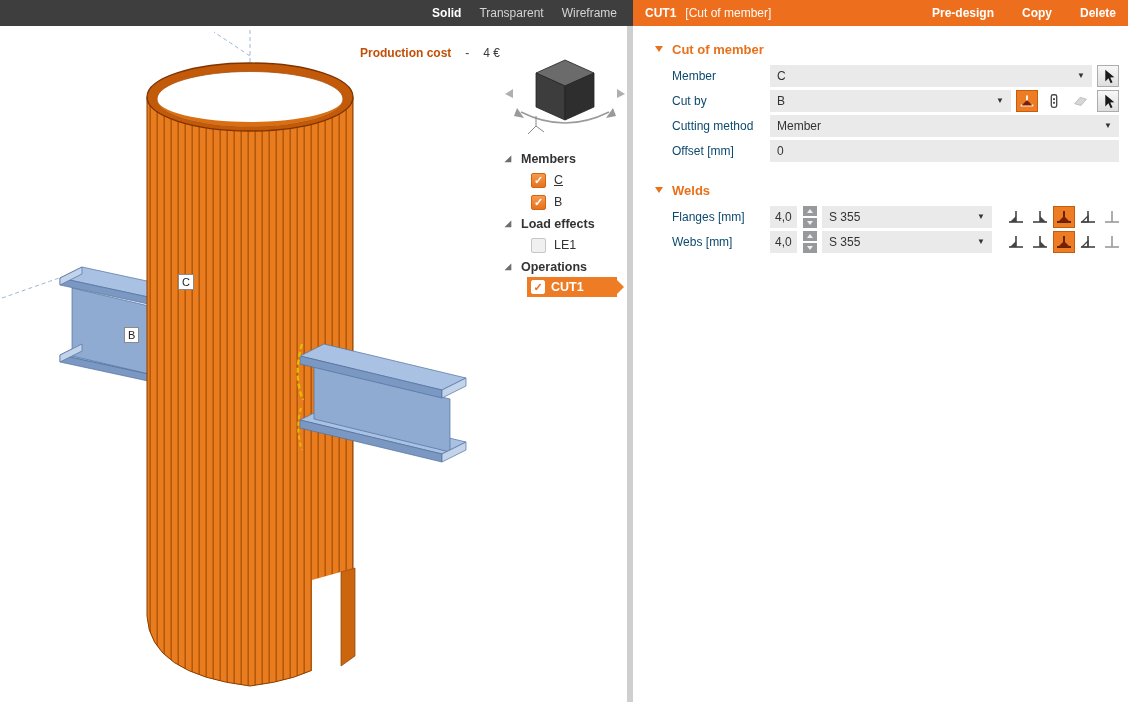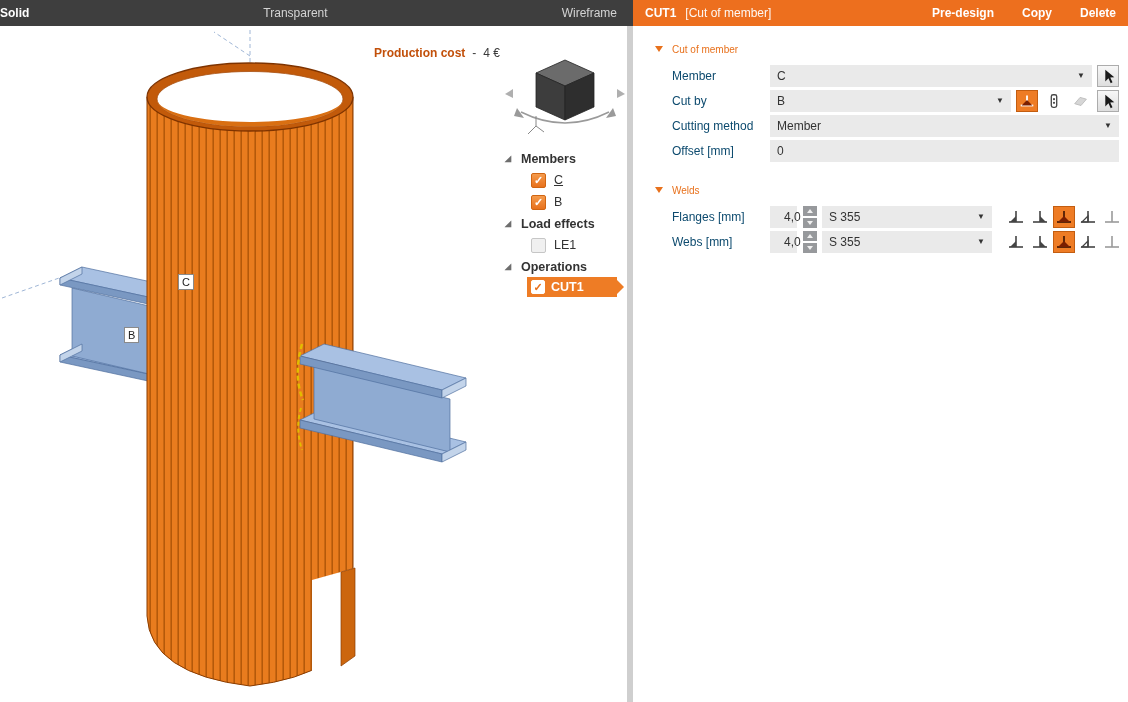--- a/index.html
+++ b/index.html
@@ -2,36 +2,36 @@
 <html><head>
 <meta charset="utf-8">
 <style>
   html,body{margin:0;padding:0;}
   body{width:1128px;height:702px;position:relative;overflow:hidden;background:#fff;
        font-family:"Liberation Sans",sans-serif;font-size:12px;color:#333;}
   .app{position:absolute;inset:0;}
 
   
   .topbar{position:absolute;left:0;top:0;width:633px;height:26px;background:#3E3E3E;
-          display:flex;align-items:center;justify-content:space-between;gap:18px;
+          display:flex;align-items:center;justify-content:flex-end;gap:18px;
           padding-right:16px;box-sizing:border-box;}
   .mode{color:#D4D4D4;cursor:default;}
   .mode.active{color:#FFF;font-weight:bold;}
 
   
   .header{position:absolute;left:633px;top:0;width:495px;height:26px;background:#ED6F1E;
           display:flex;align-items:center;padding:0 12px;box-sizing:border-box;color:#fff;}
   .header-title{font-weight:bold;}
   .header-sub{margin-left:9px;opacity:.95;}
   .header-actions{margin-left:auto;display:flex;gap:28px;font-weight:bold;}
 
   
   .viewport{position:absolute;left:0;top:26px;width:627px;height:676px;background:#fff;}
   .viewport svg{position:absolute;left:0;top:0;}
-  .prod-cost{position:absolute;left:350px;top:20px;width:150px;display:flex;gap:7px;
+  .prod-cost{position:absolute;left:350px;top:20px;width:150px;display:flex;gap:14px;
              justify-content:flex-end;align-items:center;}
   .pc-label{color:#C2500A;font-weight:bold;}
   .pc-sep,.pc-value{color:#3A3A3A;}
   .mlabel{position:absolute;background:#fff;border:1px solid #8A8A8A;font-size:11px;
           padding:0 3px;line-height:14px;color:#222;}
 
   
   .tree{position:absolute;left:505px;top:148px;width:127px;font-size:12.5px;}
   .tree-header{display:flex;align-items:center;height:21px;font-weight:bold;color:#333;cursor:default;}
   .tree-expander{width:16px;color:#6E6E6E;font-size:8px;}
@@ -51,36 +51,36 @@
 
   
   .splitter{position:absolute;left:627px;top:26px;width:6px;height:676px;background:#CFCFCF;}
 
   
   .panel{position:absolute;left:633px;top:26px;width:495px;height:676px;background:#FFF;
          box-sizing:border-box;padding:12px 9px 0 0;}
   .sec-header{display:flex;align-items:center;height:22px;margin-bottom:3px;padding-left:22px;cursor:default;}
   .sec-arrow{width:0;height:0;border-left:4.5px solid transparent;border-right:4.5px solid transparent;
              border-top:6px solid #E8711C;margin-right:9px;}
-  .sec-title{color:#E8711C;font-weight:normal;font-size:10px;}
+  .sec-title{color:#E8711C;font-weight:bold;font-size:13px;}
   .prop-row{display:flex;align-items:center;height:25px;padding-left:39px;}
   .prop-label{width:98px;flex:none;color:#0c4a6e;}
   .ctrl{display:flex;align-items:center;flex:1;gap:5px;}
   .dropdown{height:22px;background:#EAEAEA;display:flex;align-items:center;padding:0 7px;
             box-sizing:border-box;flex:1;min-width:0;}
   .dd-arrow{margin-left:auto;font-size:8px;color:#333;padding-left:6px;}
   .input-box{height:22px;background:#EAEAEA;display:flex;align-items:center;padding:0 7px;
              box-sizing:border-box;flex:1;}
   .btn22{width:22px;height:22px;flex:none;display:flex;align-items:center;justify-content:center;
          box-sizing:border-box;background:transparent;border:none;padding:0;}
   .btn-cursor{background:linear-gradient(#F7F7F7,#DEDEDE);border:1px solid #ACACAC;}
   .btn-selected{background:#EE7C25;border:1px solid #C35D10;}
   .btn-disabled{opacity:.85;}
   .size-box{width:27px;flex:none;height:22px;background:#EAEAEA;display:flex;align-items:center;
-            padding-left:14px;box-sizing:border-box;margin-right:-4px;}
+            padding-left:5px;box-sizing:border-box;margin-right:-4px;}
   .spinner{width:14px;height:22px;flex:none;display:flex;flex-direction:column;gap:2px;margin-left:5px;}
   .spin-btn{flex:1;background:#97999C;display:flex;align-items:center;justify-content:center;border:none;padding:0;}
   .tri-up{width:0;height:0;border-left:3.5px solid transparent;border-right:3.5px solid transparent;
           border-bottom:4px solid #F0F0F0;}
   .tri-down{width:0;height:0;border-left:3.5px solid transparent;border-right:3.5px solid transparent;
             border-top:4px solid #F0F0F0;}
   .material-dd{flex:none;width:170px;justify-content:flex-end;}
   .weld-icons{display:flex;gap:2px;margin-left:8px;}
 </style>
 </head>

